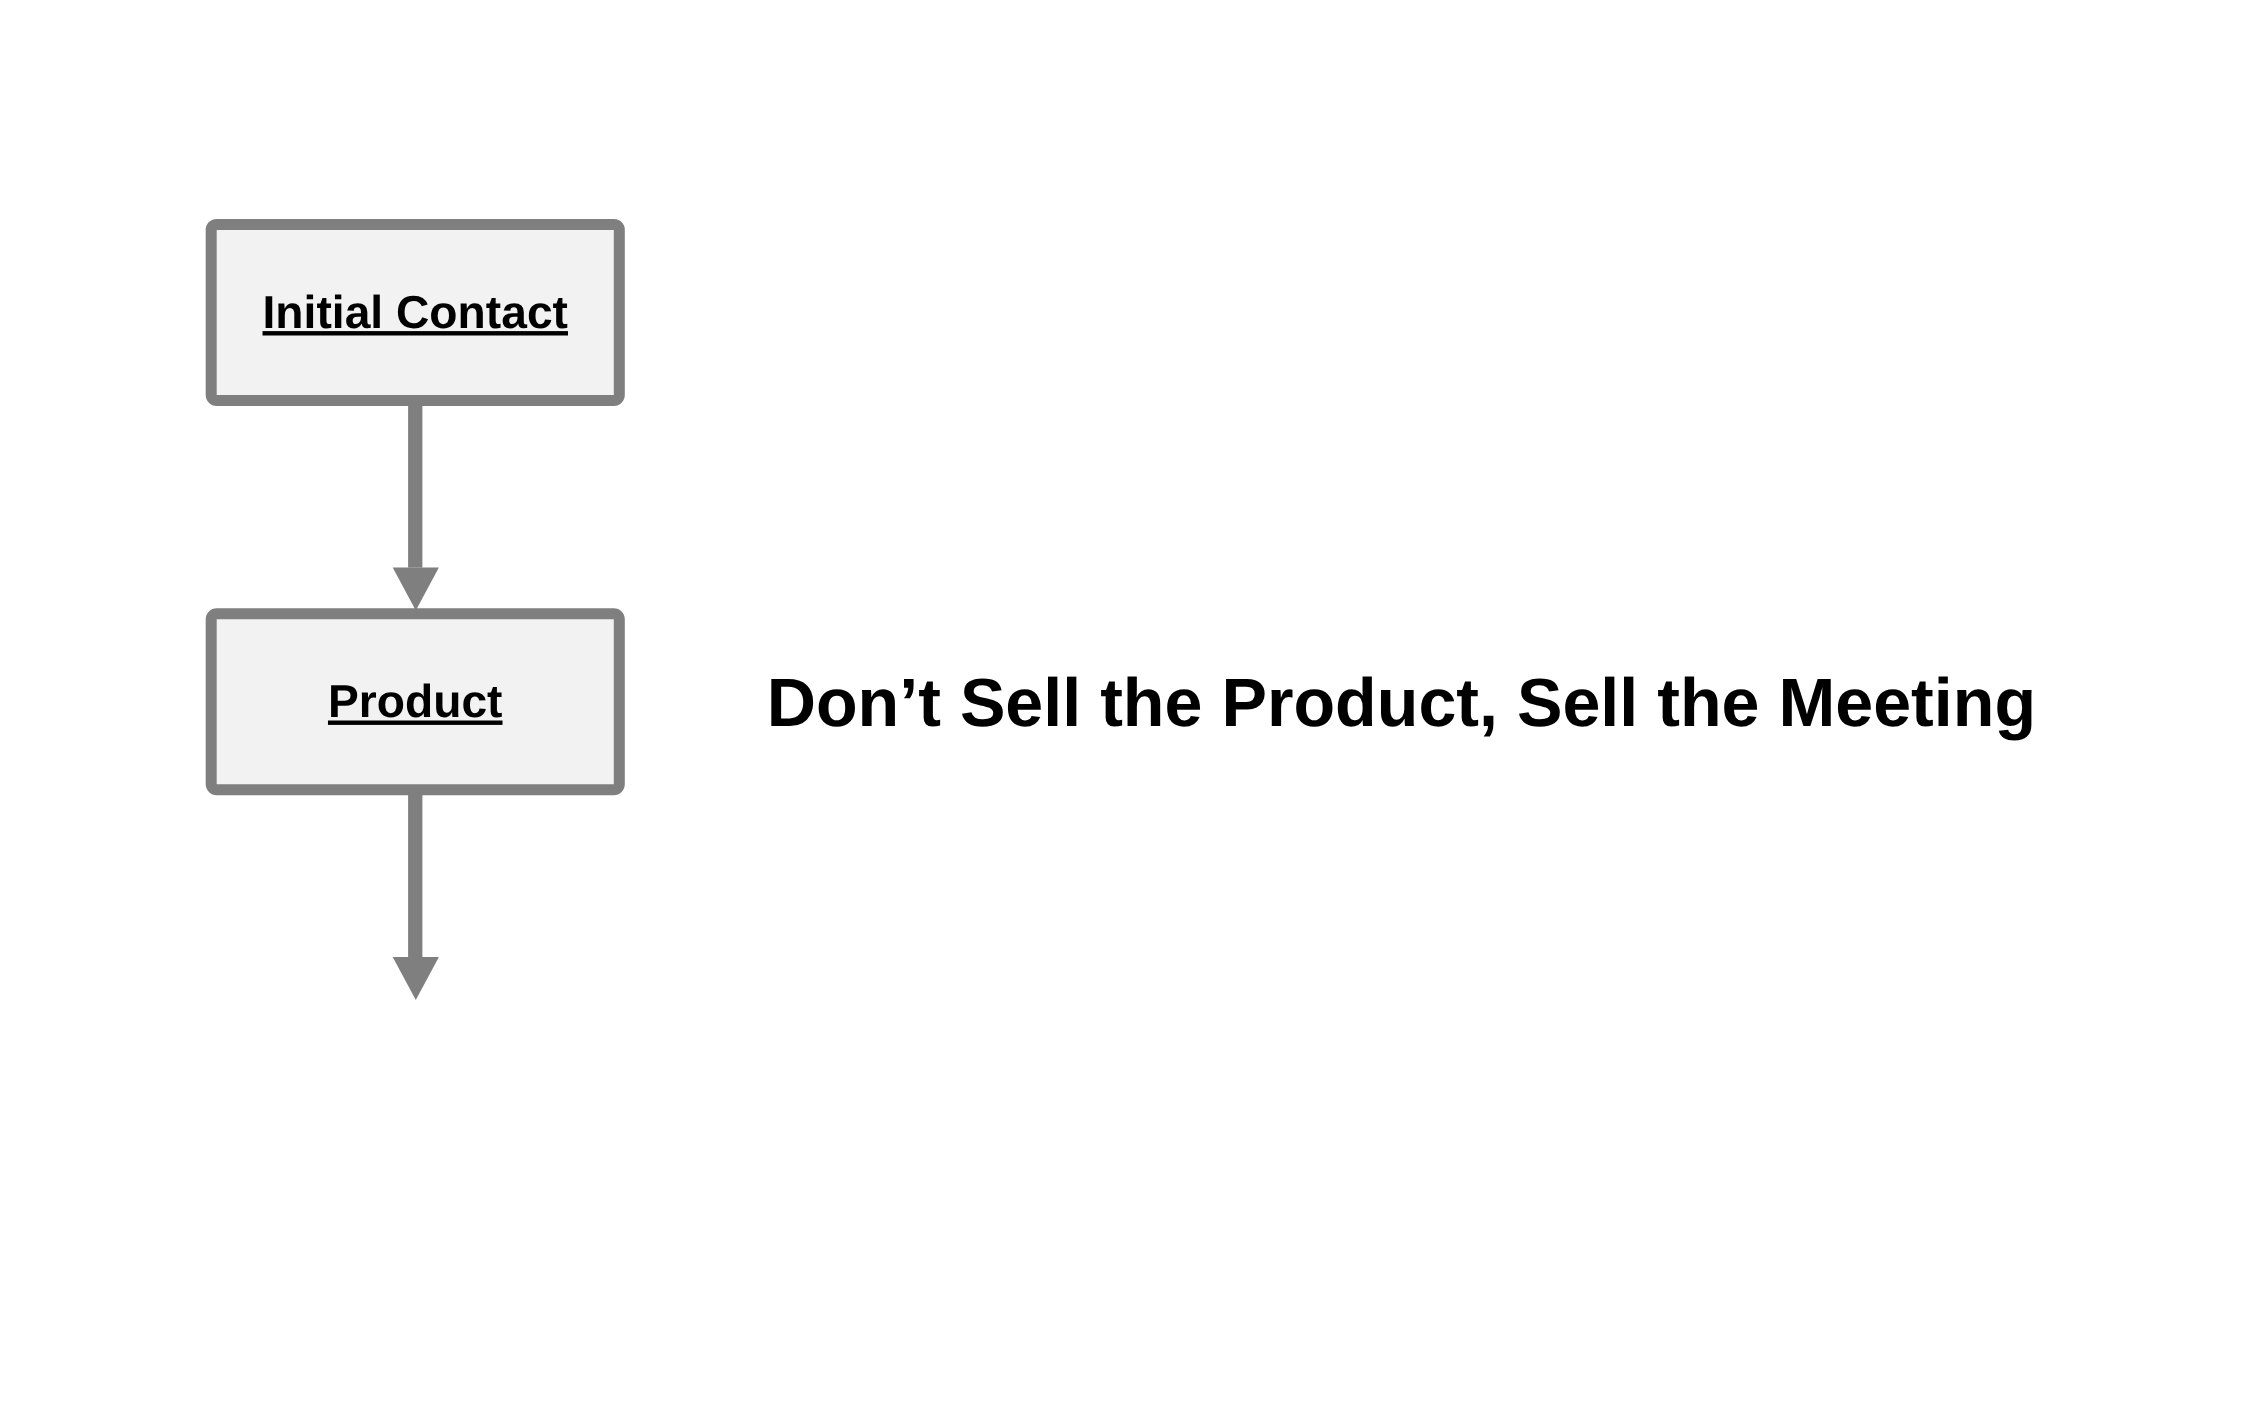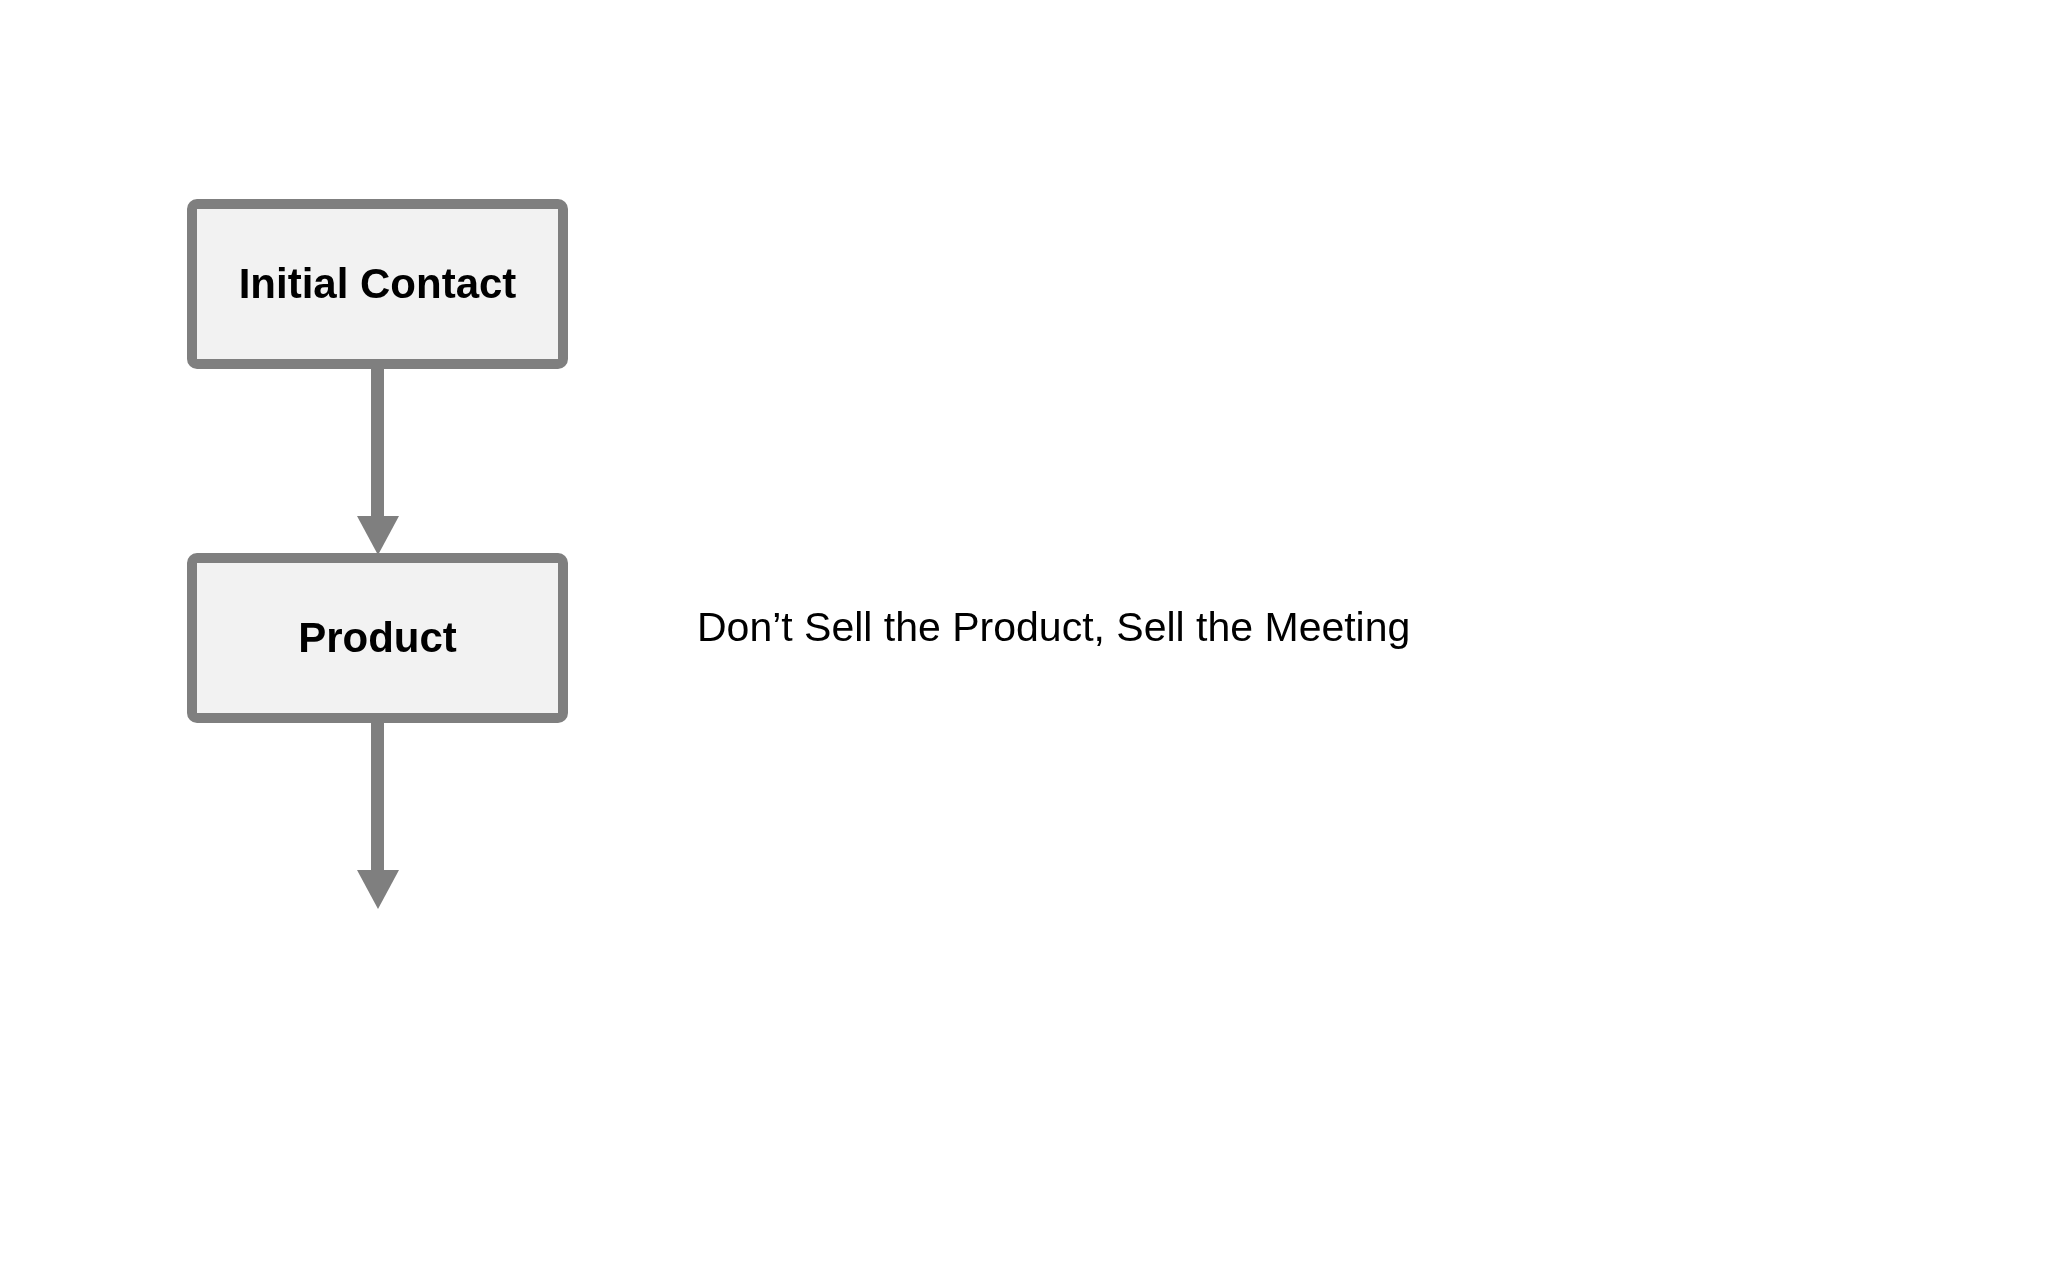--- a/index.html
+++ b/index.html
@@ -25,20 +25,21 @@
   .node {
     position: absolute;
     left: 187px;
     width: 381px; height: 170px;
     background: var(--node-fill);
     border: 10px solid var(--node-border);
     border-radius: 10px;
     display: flex;
     align-items: center;
     justify-content: center;
+    text-decoration: underline;
   }
   .node-label {
     font-size: 42px;
     font-weight: bold;
     color: var(--text);
     text-align: center;
     line-height: 1.2;
   }
   .node-1 { top: 199px; }
   .node-2 { top: 553px; }
@@ -62,22 +63,22 @@
     width: 0; height: 0;
     border-left: 21px solid transparent;
     border-right: 21px solid transparent;
     border-top: 39px solid var(--arrow);
   }
   .headline {
     position: absolute;
     left: 697px;
     top: 603px;
     width: 1320px;
-    font-size: 41px;
-    font-weight: normal;
+    font-size: 62px;
+    font-weight: bold;
     line-height: 1.2;
     color: var(--title-text);
     white-space: nowrap;
   }
 </style>
 </head>
 <body>
 
 <div class="canvas">
 

